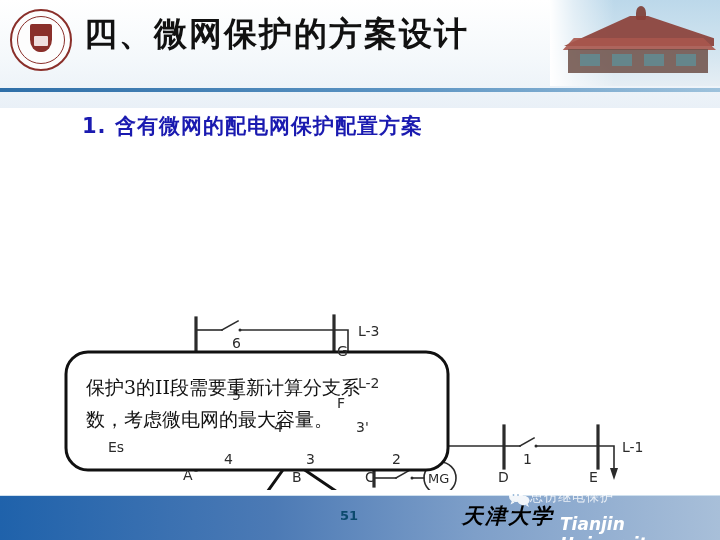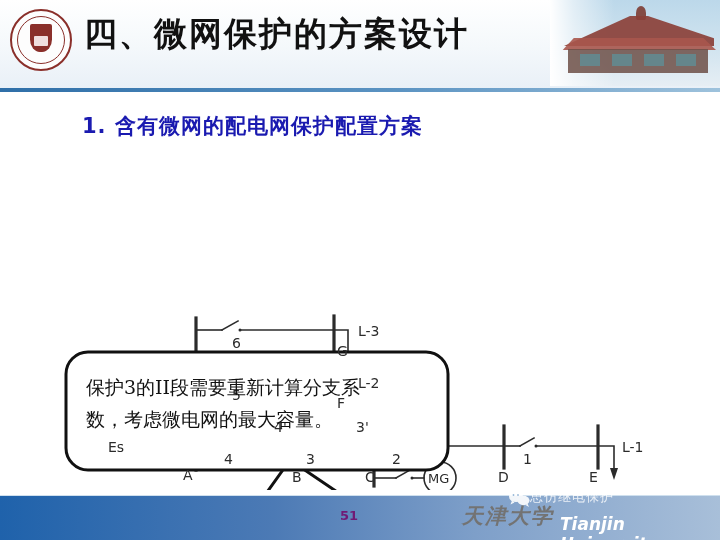--- a/index.html
+++ b/index.html
@@ -12,21 +12,21 @@
     height: 540px;
     position: relative;
     overflow: hidden;
     font-family: "DejaVu Sans", "Liberation Sans", sans-serif;
   }
 
   
   .slide-header {
     position: absolute;
     left: 0; top: 0;
-    width: 720px; height: 88px;
+    width: 720px; height: 108px;
     background: linear-gradient(to bottom, #ffffff 0%, #f4f8fb 55%, #e9f0f7 100%);
     overflow: hidden;
   }
   .header-photo {
     position: absolute;
     right: 0; top: 0;
     width: 170px; height: 86px;
     background:
       linear-gradient(to right, rgba(255,255,255,1) 0%, rgba(255,255,255,0.55) 14%, rgba(255,255,255,0) 38%),
       linear-gradient(to bottom, #bcd8ea 0%, #cfe3ef 52%, #e6eef4 100%);
@@ -150,28 +150,28 @@
     content: "";
     position: absolute;
     left: 0; top: 0; width: 720px; height: 1px;
     background: #cfe0ee;
   }
   .page-number {
     position: absolute;
     left: 340px; top: 508px;
     font-size: 13px;
     font-weight: bold;
-    color: #701a75;
+    color: #0c4a6e;
   }
   .footer-cn {
     position: absolute;
     left: 462px; top: 502px;
     font-size: 21px;
     font-weight: bold;
-    color: #737373;
+    color: #000000;
     font-family: "DejaVu Serif", "Liberation Serif", serif;
     letter-spacing: 2px;
     font-style: italic;
   }
   .footer-en {
     position: absolute;
     left: 560px; top: 514px;
     font-size: 17px;
     font-weight: bold;
     font-style: italic;

